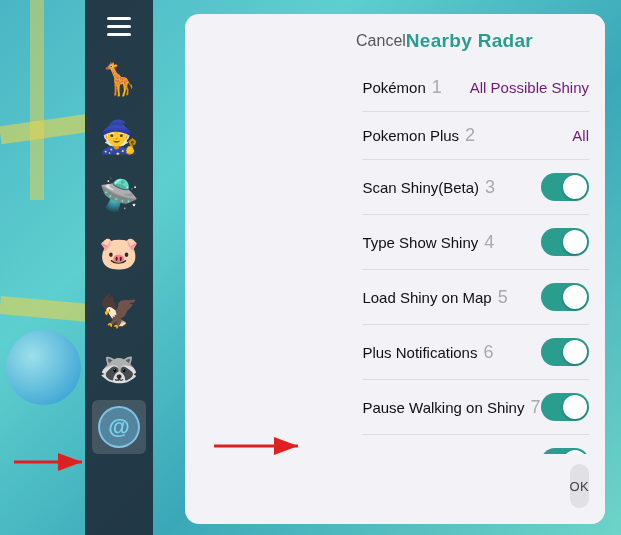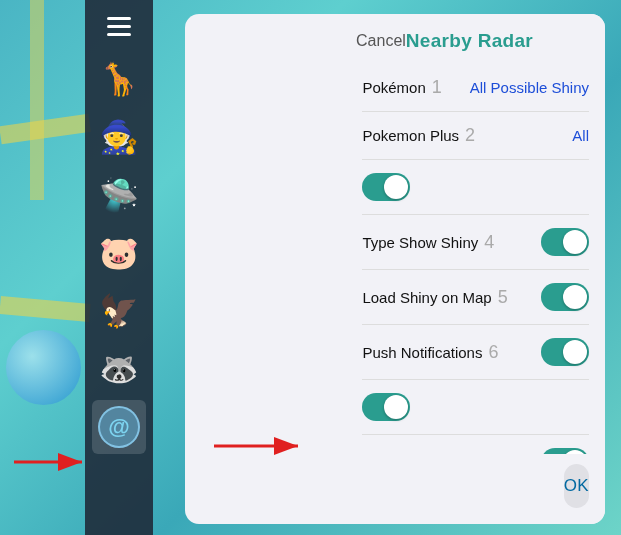--- a/index.html
+++ b/index.html
@@ -168,21 +168,21 @@
 
     .settings-number {
       font-size: 18px;
       color: #aaa;
       font-weight: 300;
       margin-left: 2px;
     }
 
     .settings-value {
       font-size: 15px;
-      color: #1d4ed8;
+      color: #701a75;
     }
 
     
     .toggle {
       width: 48px;
       height: 28px;
       border-radius: 14px;
       position: relative;
       cursor: pointer;
       flex-shrink: 0;
@@ -213,22 +213,22 @@
       padding: 10px 16px 16px 16px;
       background: #f2f2f7;
     }
 
     .ok-btn {
       width: 100%;
       height: 44px;
       border-radius: 22px;
       background: #e0e0e5;
       border: none;
-      font-size: 17px;
-      color: #0369a1;
+      font-size: 13px;
+      color: #404040;
       cursor: pointer;
       font-weight: 500;
       letter-spacing: 0.3px;
     }
 
     
     .arrow-left {
       position: absolute;
       left: 10px;
       top: 448px;
@@ -376,20 +376,24 @@
 
     <div class="settings-item">
       <div class="settings-label">
         <span>Pokemon Plus</span>
         <span class="settings-number">2</span>
       </div>
       <span class="settings-value">All</span>
     </div>
 
     <div class="settings-item">
+      <div class="settings-label">
+        <span>Scan Shiny(Beta)</span>
+        <span class="settings-number">3</span>
+      </div>
       <div class="toggle toggle-on"></div>
     </div>
 
     <div class="settings-item">
       <div class="settings-label">
         <span>Type Show Shiny</span>
         <span class="settings-number">4</span>
       </div>
       <div class="toggle toggle-on"></div>
     </div>
@@ -397,27 +401,31 @@
     <div class="settings-item">
       <div class="settings-label">
         <span>Load Shiny on Map</span>
         <span class="settings-number">5</span>
       </div>
       <div class="toggle toggle-on"></div>
     </div>
 
     <div class="settings-item">
       <div class="settings-label">
-        <span>Push Notifications</span>
+        <span>Plus Notifications</span>
         <span class="settings-number">6</span>
       </div>
       <div class="toggle toggle-on"></div>
     </div>
 
     <div class="settings-item">
+      <div class="settings-label">
+        <span>Pause Walking on Shiny</span>
+        <span class="settings-number">7</span>
+      </div>
       <div class="toggle toggle-on"></div>
     </div>
 
     <div class="settings-item">
       <div class="settings-label">
         <span>Pause Go Plus on Shiny</span>
         <span class="settings-number">8</span>
       </div>
       <div class="toggle toggle-on"></div>
     </div>

